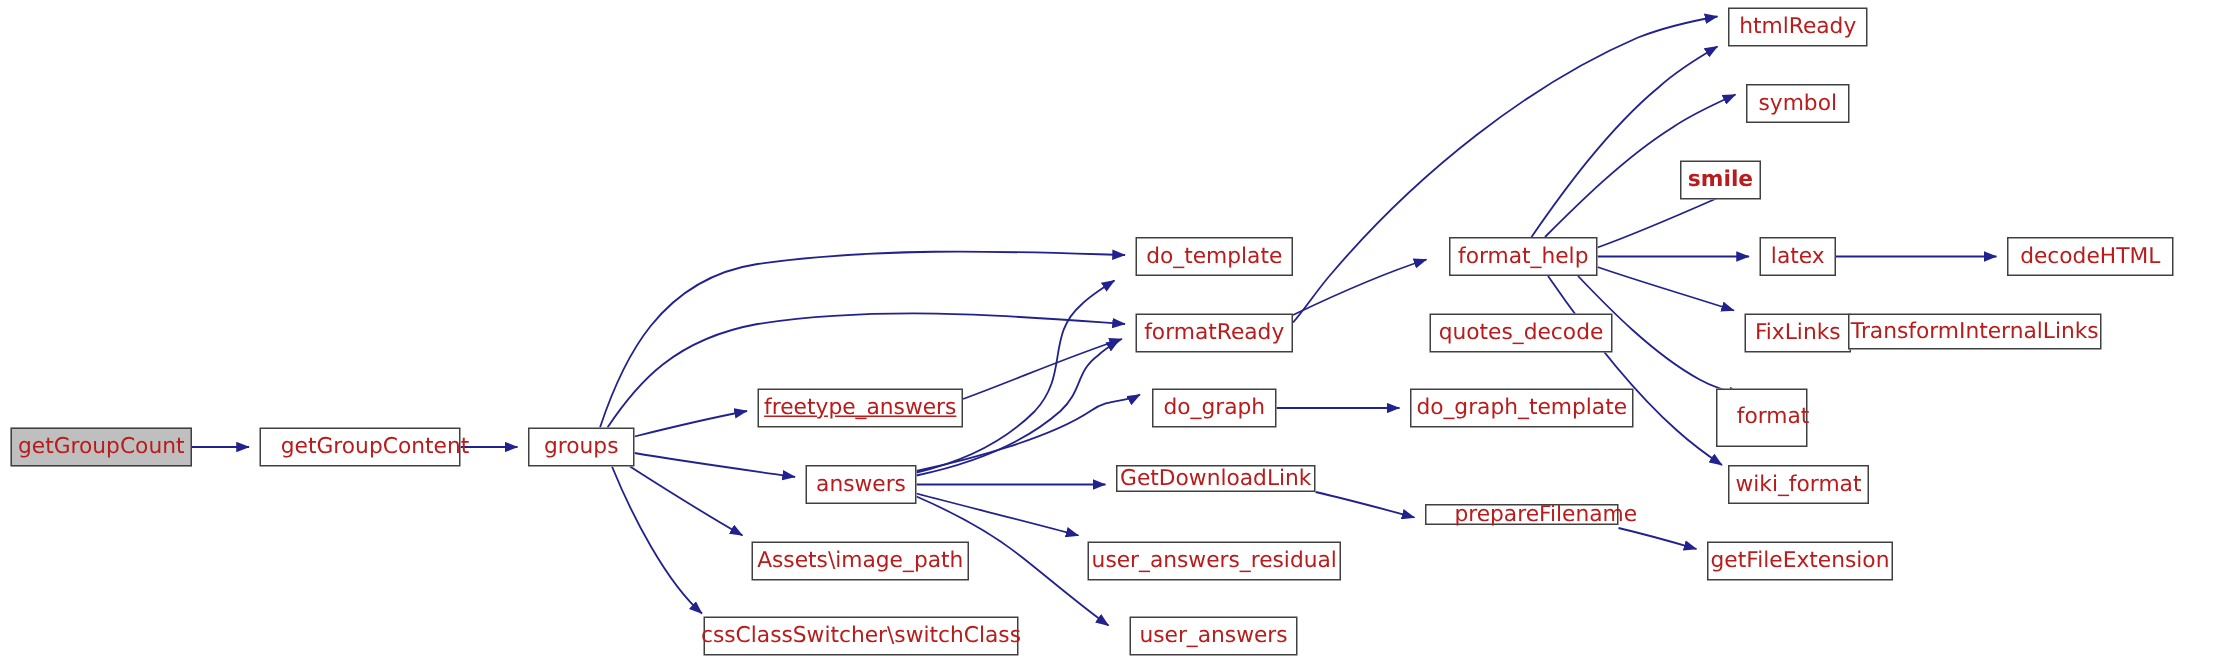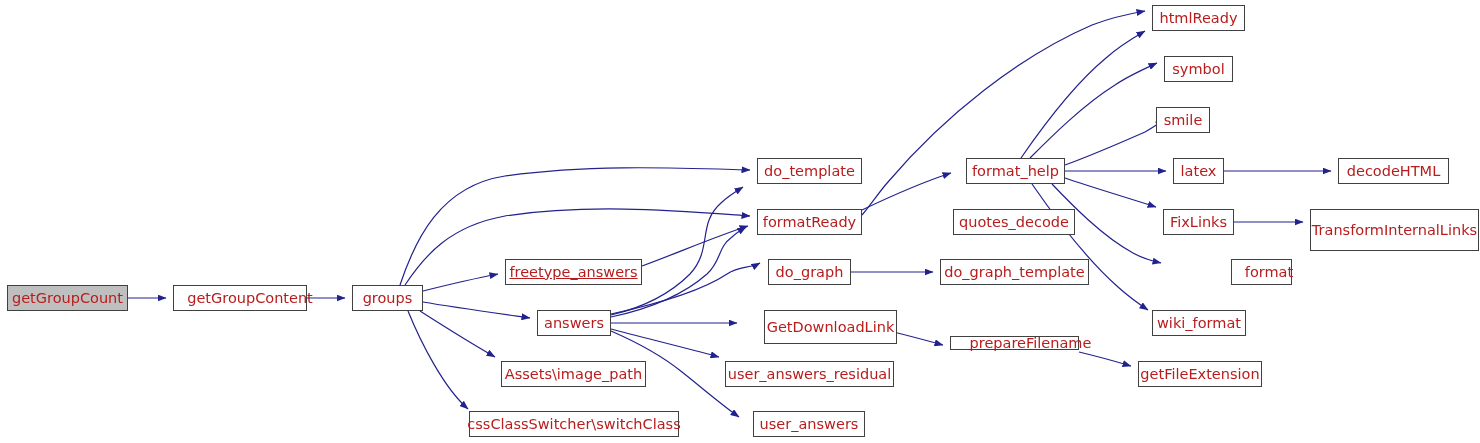--- a/index.html
+++ b/index.html
@@ -94,21 +94,21 @@
       </div>
       <div class="node" style="left: 757px; top: 158px; width: 105px; height: 26px; border-color: rgb(64, 64, 64);">
         <span class="node-label">do_template</span>
       </div>
       <div class="node" style="left: 757px; top: 209px; width: 105px; height: 26px; border-color: rgb(64, 64, 64);">
         <span class="node-label">formatReady</span>
       </div>
       <div class="node" style="left: 768px; top: 259px; width: 83px; height: 26px; border-color: rgb(64, 64, 64);">
         <span class="node-label">do_graph</span>
       </div>
-      <div class="node" style="left: 744px; top: 310px; width: 133px; height: 34px; border-color: rgb(64, 64, 64); margin-left: 20px;">
+      <div class="node" style="left: 744px; top: 310px; width: 133px; height: 18px; border-color: rgb(64, 64, 64);">
         <span class="node-label">GetDownloadLink</span>
       </div>
       <div class="node" style="left: 725px; top: 361px; width: 169px; height: 26px; border-color: rgb(64, 64, 64);">
         <span class="node-label">user_answers_residual</span>
       </div>
       <div class="node" style="left: 753px; top: 411px; width: 112px; height: 26px; border-color: rgb(64, 64, 64);">
         <span class="node-label">user_answers</span>
       </div>
       <div class="node" style="left: 966px; top: 158px; width: 99px; height: 26px; border-color: rgb(64, 64, 64);">
         <span class="node-label">format_help</span>
@@ -121,38 +121,38 @@
       </div>
       <div class="node" style="left: 950px; top: 336px; width: 129px; height: 14px; border-color: rgb(64, 64, 64); padding-left: 32px;">
         <span class="node-label">prepareFilename</span>
       </div>
       <div class="node" style="left: 1152px; top: 5px; width: 93px; height: 26px; border-color: rgb(64, 64, 64);">
         <span class="node-label">htmlReady</span>
       </div>
       <div class="node" style="left: 1164px; top: 56px; width: 69px; height: 26px; border-color: rgb(64, 64, 64);">
         <span class="node-label">symbol</span>
       </div>
-      <div class="node" style="left: 1156px; top: 107px; width: 54px; height: 26px; border-color: rgb(64, 64, 64);">
+      <div class="node" style="left: 1120px; top: 107px; width: 54px; height: 26px; border-color: rgb(64, 64, 64); font-weight: bold;">
         <span class="node-label">smile</span>
       </div>
       <div class="node" style="left: 1173px; top: 158px; width: 51px; height: 26px; border-color: rgb(64, 64, 64);">
         <span class="node-label">latex</span>
       </div>
       <div class="node" style="left: 1163px; top: 209px; width: 71px; height: 26px; border-color: rgb(64, 64, 64);">
         <span class="node-label">FixLinks</span>
       </div>
-      <div class="node" style="left: 1231px; top: 259px; width: 61px; height: 26px; border-color: rgb(64, 64, 64); padding-left: 15px;">
+      <div class="node" style="left: 1144px; top: 259px; width: 61px; height: 39px; border-color: rgb(64, 64, 64); padding-left: 15px;">
         <span class="node-label">format</span>
       </div>
       <div class="node" style="left: 1152px; top: 310px; width: 94px; height: 26px; border-color: rgb(64, 64, 64);">
         <span class="node-label">wiki_format</span>
       </div>
       <div class="node" style="left: 1138px; top: 361px; width: 124px; height: 26px; border-color: rgb(64, 64, 64);">
         <span class="node-label">getFileExtension</span>
       </div>
       <div class="node" style="left: 1338px; top: 158px; width: 111px; height: 26px; border-color: rgb(64, 64, 64);">
         <span class="node-label">decodeHTML</span>
       </div>
-      <div class="node" style="left: 1310px; top: 209px; width: 169px; height: 42px; border-color: rgb(64, 64, 64);">
+      <div class="node" style="left: 1232px; top: 209px; width: 169px; height: 24px; border-color: rgb(64, 64, 64);">
         <span class="node-label">TransformInternalLinks</span>
       </div>
     </div>
 </div>
 
 </body></html>

